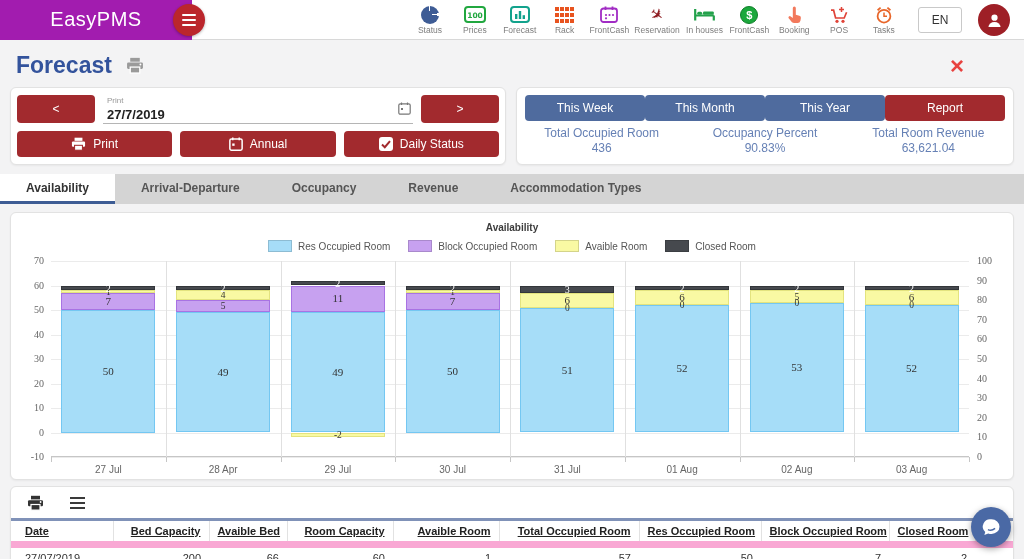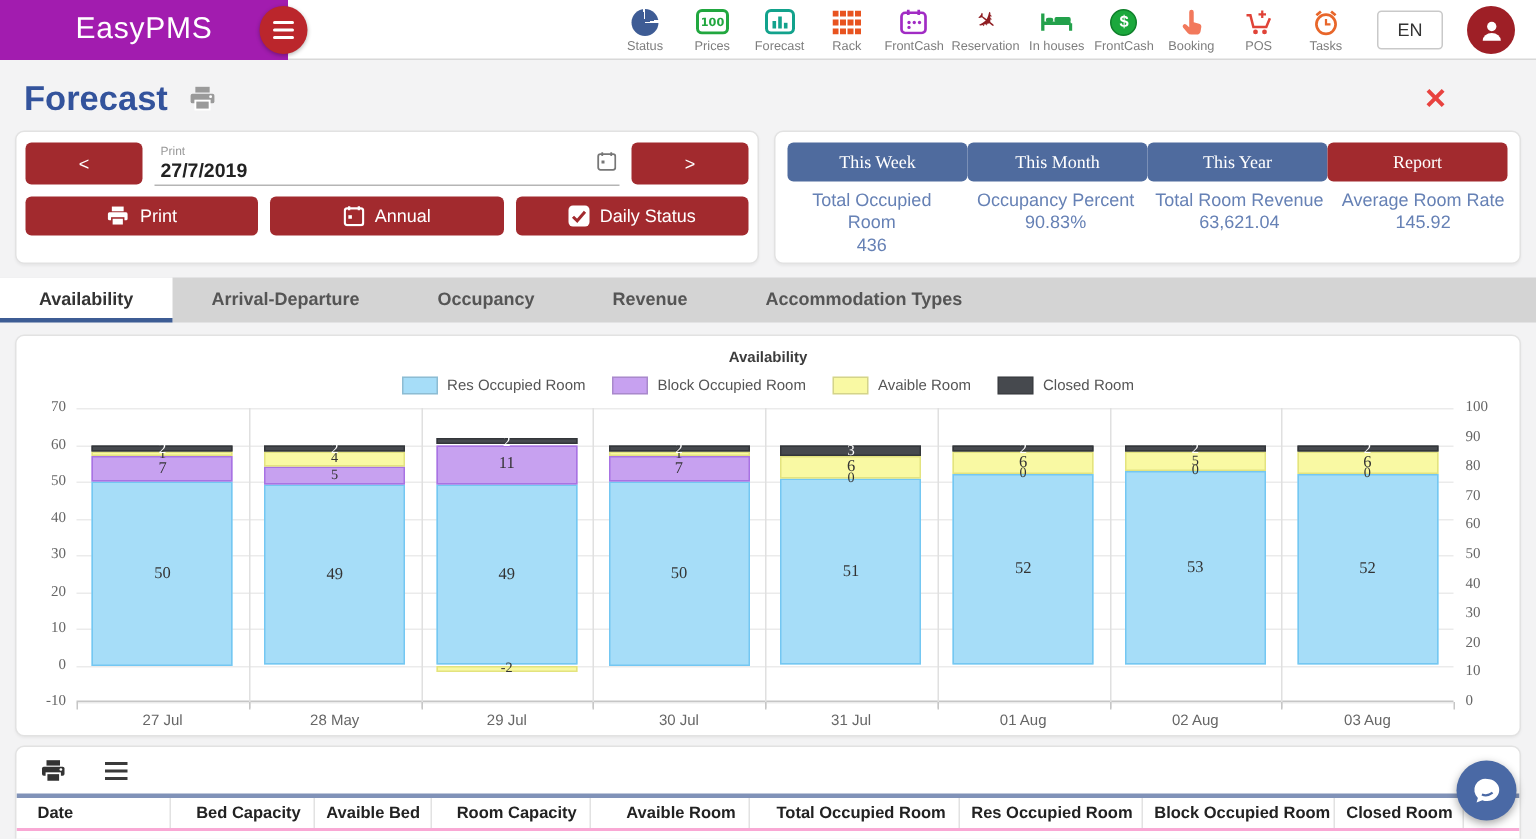--- a/index.html
+++ b/index.html
@@ -50,21 +50,21 @@
     display:flex; align-items:center; justify-content:center; gap:7px; font-family:inherit; }
   .btn-red { background:#a22a2e; }
   .btn-blue { background:#4f6b9e; }
   .nav-arrow { flex:0 0 78px; height:28px; font-size:12px; }
   .date-field { flex:1; position:relative; border-bottom:1px solid #b5b5b5; padding:1px 4px 0; cursor:text; }
   .date-field .dl { font-size:8px; color:#999; display:block; }
   .date-field .dv { font-size:13px; font-weight:bold; color:#222; }
   .date-field .cal { position:absolute; right:2px; bottom:4px; }
   .lc-row2 .btn { flex:1; height:26px; }
 
-  .sum-btns { display:flex; gap:0;font-family:Liberation Serif, serif; }
+  .sum-btns { display:flex; gap:0; }
   .sum-btns .btn { flex:1; height:26px; }
   .sum-stats { display:flex; gap:10px; margin-top:5px; }
   .stat { flex:1; text-align:center; color:#6681b5; font-size:12px; line-height:15px; }
 
   
   .tabs { margin-top:9px; background:#d4d4d4; display:flex; height:30px; align-items:stretch; }
   .tab { display:flex; align-items:center; padding:0 26px; font-size:12px; font-weight:bold; color:#555;
     cursor:pointer; border-bottom:3px solid transparent; }
   .tab.active { background:#fff; color:#333; border-bottom-color:#3d5c94; }
 
@@ -84,22 +84,22 @@
   .seg-label { position:absolute; text-align:center; font-size:11px; color:#333; z-index:5; pointer-events:none; }
   .xlabels { display:flex; margin-top:7px; }
   .xlabels div { flex:1; text-align:center; font-size:10px; color:#666; }
 
   
   .table-card { margin:6px 10px 0; height:200px; position:relative; overflow:hidden; }
   .table-toolbar { display:flex; align-items:center; gap:26px; padding:8px 16px 7px; }
   .tool { cursor:pointer; display:flex; flex-direction:column; gap:2.5px; }
   .tool i { display:block; width:15px; height:2.5px; background:#3a3a3a; }
   table.data { width:100%; border-collapse:collapse; table-layout:fixed; }
-  table.data th { border-top:3px solid #8092b8; border-right:1px solid #e2e2e2; border-bottom:2px solid #f9a8d4;
-    font-size:11px; color:#222; padding:4px 8px; text-align:right; white-space:nowrap; overflow:hidden; }
+  table.data th { border-top:3px solid #8092b8; border-right:1px solid #e2e2e2; border-bottom:7px solid #f9a8d4;
+    font-size:11px; color:#222; padding:4px 8px; text-align:right; white-space:nowrap; overflow:hidden;text-decoration:underline; }
   table.data th:first-child { text-align:left; padding-left:14px; }
   table.data th.filler { border-right:none; }
   table.data td { font-size:11px; color:#333; padding:4px 8px; text-align:right; border-bottom:1px solid #ededed; }
   table.data td:first-child { text-align:left; padding-left:14px; }
 
   .chat-fab { position:fixed; right:13px; bottom:12px; width:40px; height:40px; border-radius:50%;
     background:#4a69a5; display:flex; align-items:center; justify-content:center; cursor:pointer;
     box-shadow:0 2px 6px rgba(0,0,0,.35); z-index:9; }
 </style>
 </head>
@@ -307,24 +307,20 @@
           <div>Total Occupied Room</div>
           <div>436</div>
         </div>
         <div class="stat">
           <div>Occupancy Percent</div>
           <div>90.83%</div>
         </div>
         <div class="stat">
           <div>Total Room Revenue</div>
           <div>63,621.04</div>
-        </div>
-        <div class="stat">
-          <div>Average Room Rate</div>
-          <div>145.92</div>
         </div>
       </div>
   </section>
 </div>
 
 <div class="tabs" id="tabs">
     <div class="tab active">Availability</div>
     <div class="tab">Arrival-Departure</div>
     <div class="tab">Occupancy</div>
     <div class="tab">Revenue</div>
@@ -454,21 +450,21 @@
         <div class="seg" style="left: 88.625%; width: 10.25%; top: 44.1px; height: 127.4px; background: rgb(166, 221, 248); border: 1px solid rgb(116, 199, 242);"></div>
         <div class="seg-label" style="left: 88.625%; width: 10.25%; top: 101.3px; font-size: 11px;">52</div>
         <div class="seg-label" style="left: 88.625%; width: 10.25%; top: 39.1px; font-size: 9.5px;">0</div>
         <div class="seg" style="left: 88.625%; width: 10.25%; top: 29.4px; height: 14.7px; background: rgb(249, 249, 163); border: 1px solid rgb(227, 227, 127);"></div>
         <div class="seg-label" style="left: 88.625%; width: 10.25%; top: 30.25px; font-size: 11px;">6</div>
         <div class="seg" style="left: 88.625%; width: 10.25%; top: 24.5px; height: 4.9px; background: rgb(70, 73, 78); border: 1px solid rgb(51, 54, 58);"></div>
         <div class="seg-label" style="left: 88.625%; width: 10.25%; top: 21.95px; font-size: 10px; color: rgb(255, 255, 255);">2</div>
       </div>
     <div class="xlabels" id="xlabels">
         <div>27 Jul</div>
-        <div>28 May</div>
+        <div>28 Apr</div>
         <div>29 Jul</div>
         <div>30 Jul</div>
         <div>31 Jul</div>
         <div>01 Aug</div>
         <div>02 Aug</div>
         <div>03 Aug</div>
       </div>
   </div>
 </section>
 

